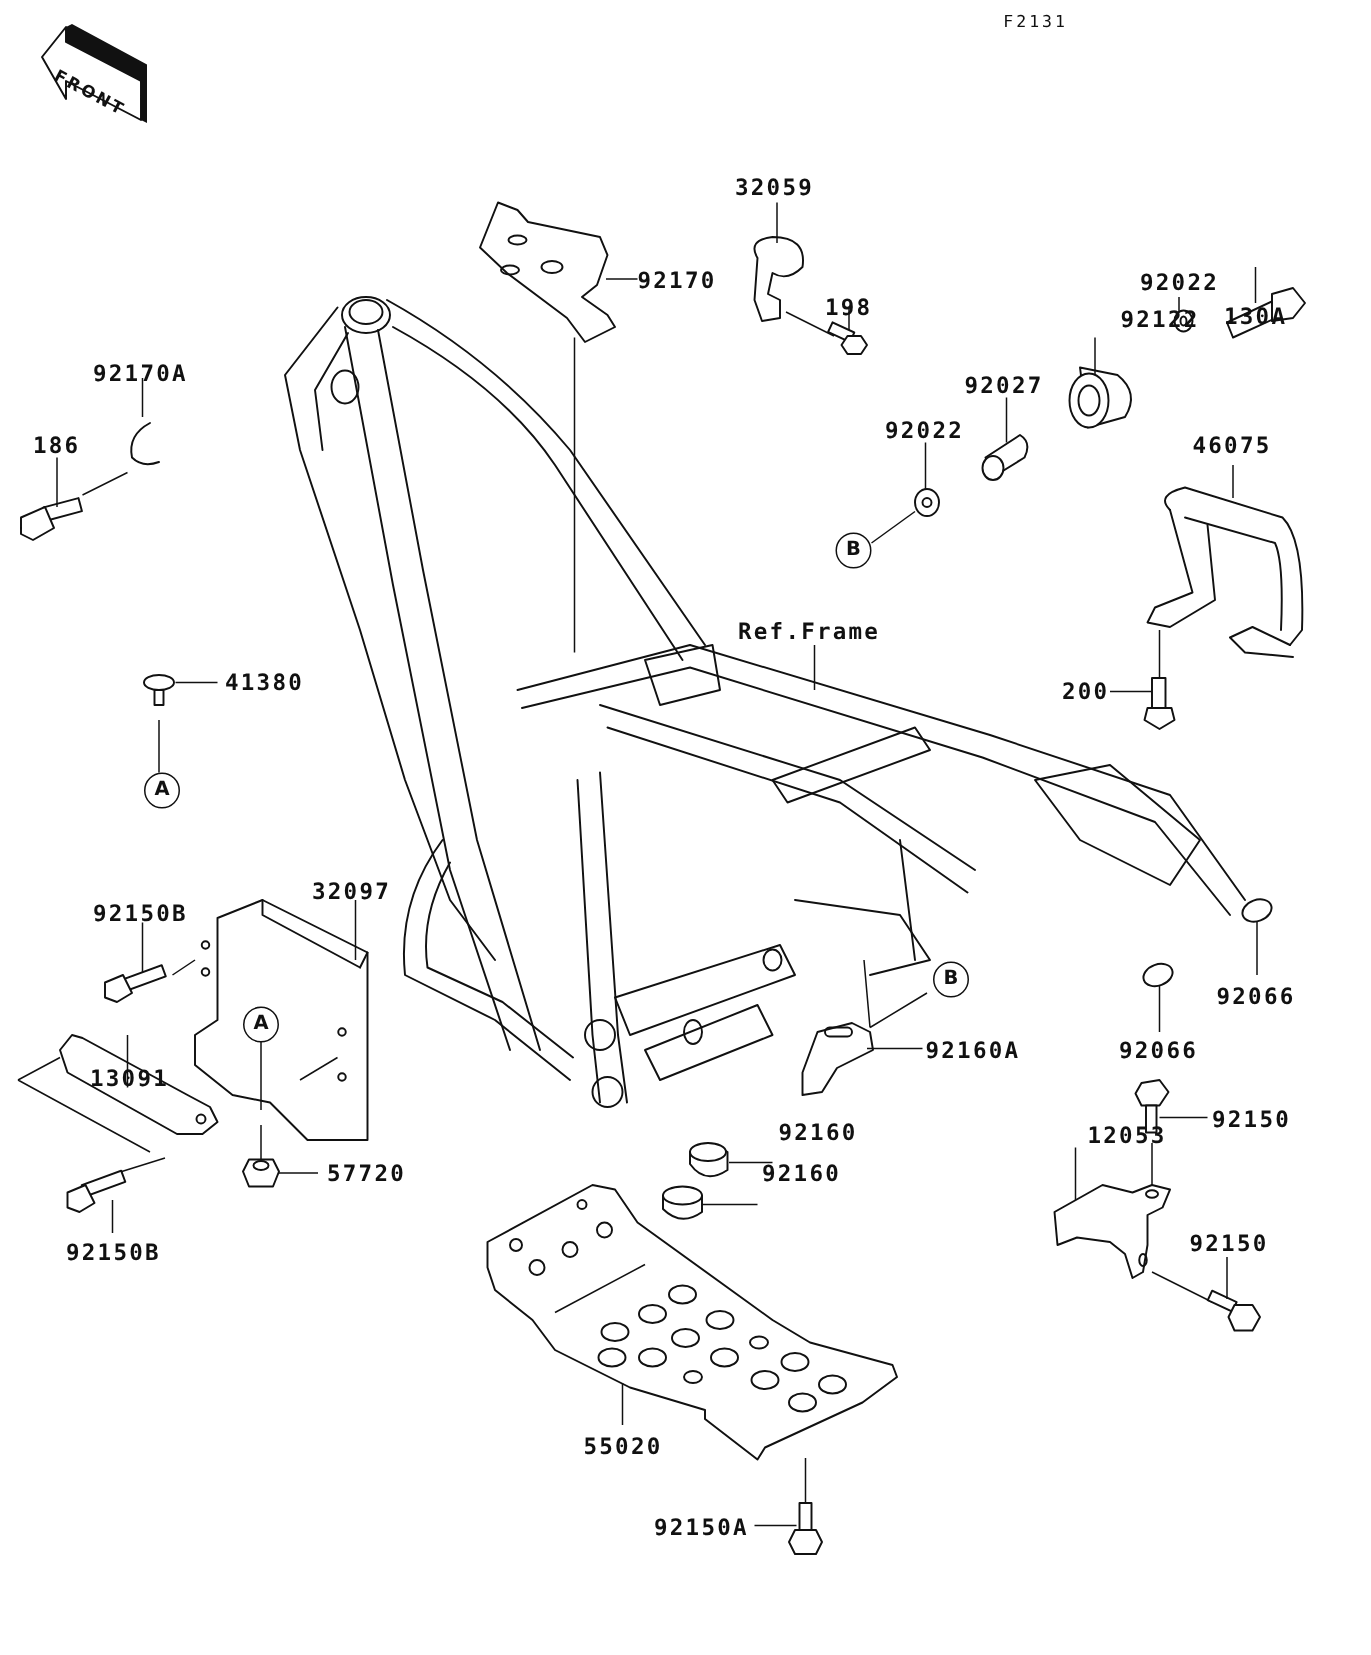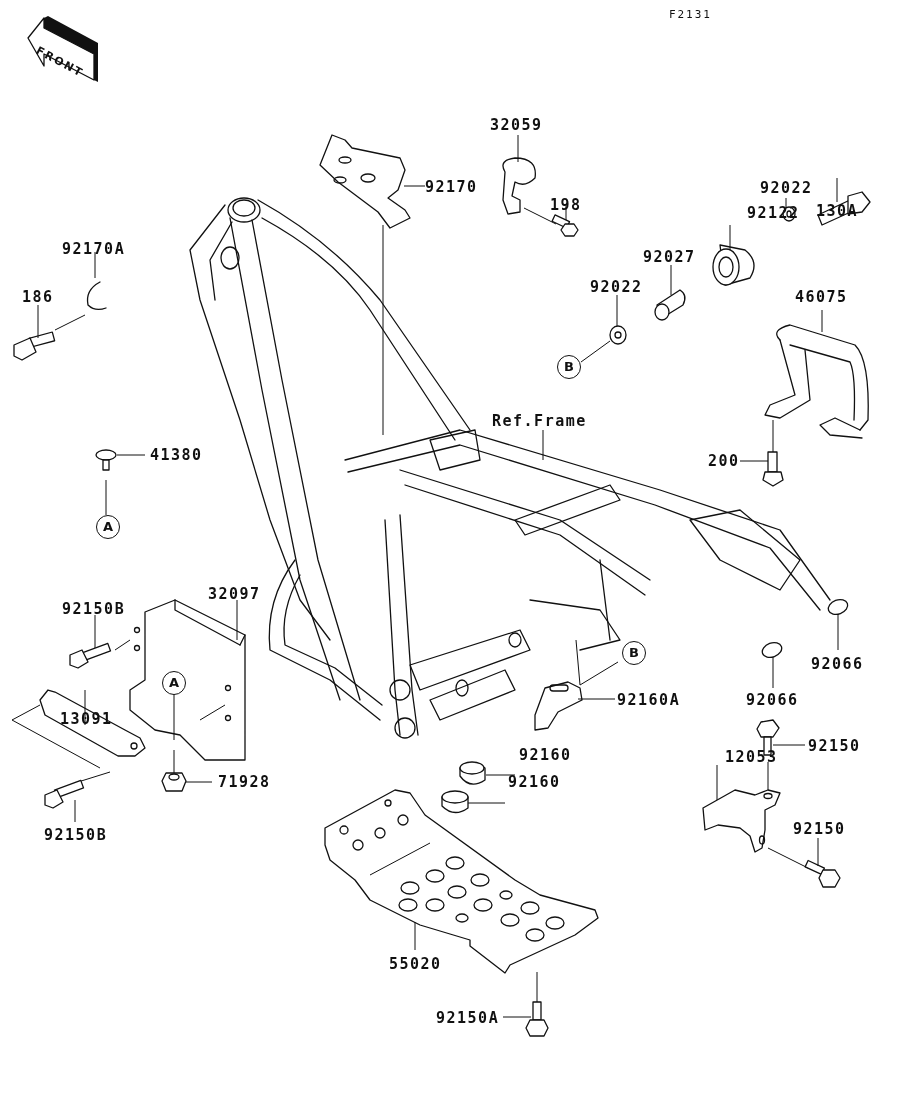--- a/index.html
+++ b/index.html
@@ -251,21 +251,21 @@
   <div class="lbl" style="left:643px;top:250px;">92027</div>
   <div class="lbl" style="left:590px;top:280px;">92022</div>
   <div class="lbl" style="left:795px;top:290px;">46075</div>
   <div class="lbl" style="left:708px;top:454px;">200</div>
   <div class="lbl" style="left:62px;top:242px;">92170A</div>
   <div class="lbl" style="left:22px;top:290px;">186</div>
   <div class="lbl" style="left:150px;top:448px;">41380</div>
   <div class="lbl" style="left:208px;top:587px;text-align:right;">32097</div>
   <div class="lbl" style="left:62px;top:602px;">92150B</div>
   <div class="lbl" style="left:60px;top:679px;margin-top:33px;">13091</div>
-  <div class="lbl" style="left:218px;top:775px;">71928</div>
+  <div class="lbl" style="left:218px;top:775px;">57720</div>
   <div class="lbl" style="left:44px;top:828px;">92150B</div>
   <div class="lbl" style="left:617px;top:693px;">92160A</div>
   <div class="lbl" style="left:811px;top:657px;">92066</div>
   <div class="lbl" style="left:746px;top:693px;">92066</div>
   <div class="lbl" style="left:519px;top:748px;">92160</div>
   <div class="lbl" style="left:508px;top:775px;">92160</div>
   <div class="lbl" style="left:725px;top:750px;">12053</div>
   <div class="lbl" style="left:808px;top:739px;">92150</div>
   <div class="lbl" style="left:793px;top:822px;">92150</div>
   <div class="lbl" style="left:389px;top:957px;">55020</div>

